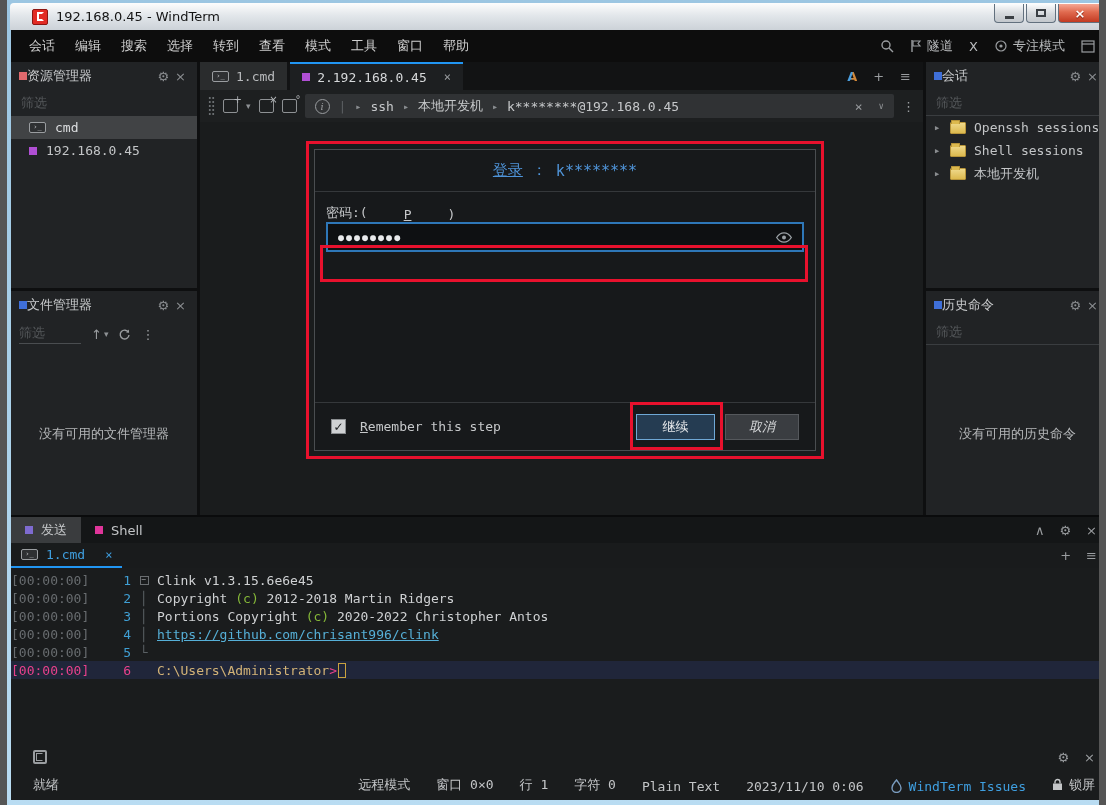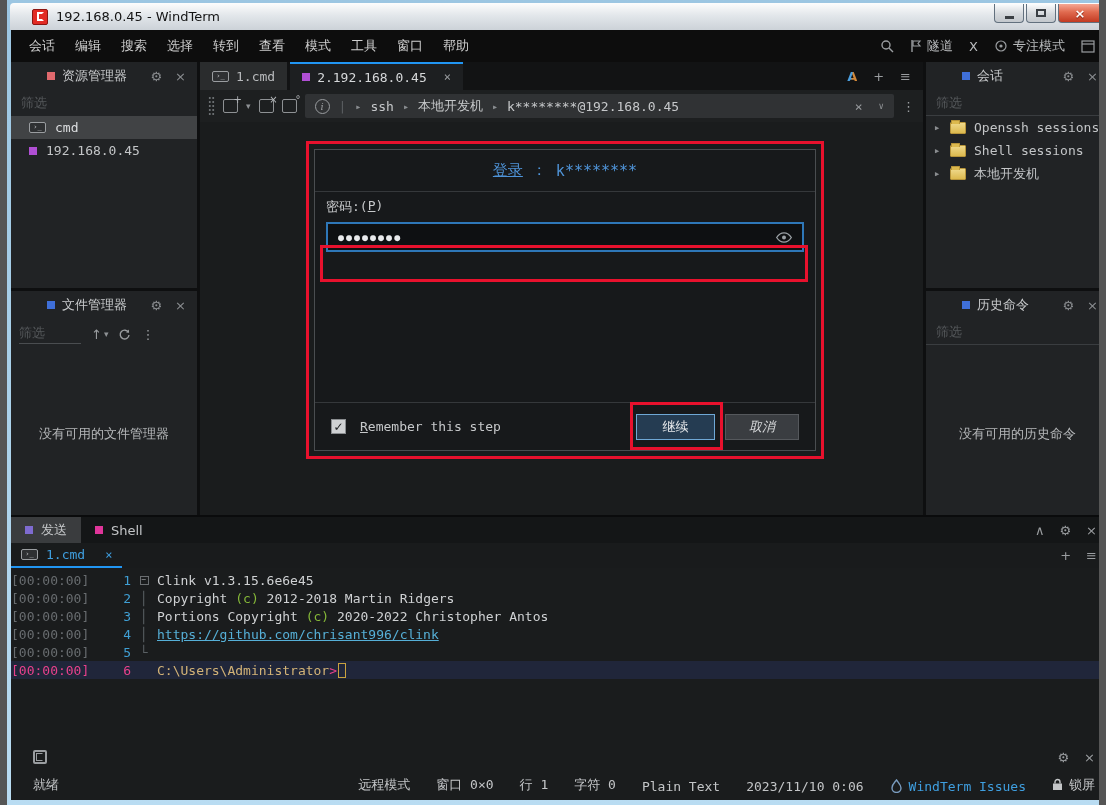--- a/index.html
+++ b/index.html
@@ -36,21 +36,21 @@
   .icon-svg { display:block; }
   .glyph { font-size:13px; color:#9a9da0; }
   
   .workspace { position:absolute; left:4px; top:62px; width:1098px; height:453px; background:#0e0f10; }
   .side { position:absolute; top:0; height:453px; background:#0e0f10; }
   .side.left  { left:0; width:186px; }
   .side.right { left:915px; width:183px; }
   .panel { position:absolute; left:0; width:100%; background:#212325; }
   .panel.p-top { top:0; height:226px; }
   .panel.p-bot { top:229px; height:224px; }
-  .panel-header { height:28px; display:flex; align-items:center; padding:0 8px; gap:7px;margin-left:28px; }
+  .panel-header { height:28px; display:flex; align-items:center; padding:0 8px; gap:0; }
   .sq { width:8px; height:8px; display:inline-block; }
   .sq.red { background:#e0696d; } .sq.blue { background:#3f6fd8; }
   .sq.purple { background:#b04fd4; } .sq.violet { background:#7e6bd0; } .sq.pink { background:#e0359a; }
   .panel-title { flex:1; color:#c8cacc; font-size:13px; }
   .panel-act { color:#8a8d90; font-size:13px; cursor:pointer; padding:0 3px; }
   .filter-row { height:26px; display:flex; align-items:center; padding:0 10px; color:#55585b; font-size:13px; }
   .filter-row.underlined { border-bottom:1px solid #3a3d40; }
   .fm-toolbar { display:flex; align-items:center; height:30px; padding:0 8px; gap:10px; }
   .fm-filter { color:#55585b; width:62px; border-bottom:1px solid #4a4d50; height:20px; font-size:13px; }
   .tool-ic { color:#9a9da0; cursor:pointer; font-size:13px; display:flex; align-items:center; gap:2px; }
@@ -98,21 +98,21 @@
   .dialog { position:absolute; left:114px; top:27px; width:502px; height:302px; background:#17191b;
     border:1px solid #4a4d50; display:flex; flex-direction:column; }
   .dlg-header { height:42px; border-bottom:1px solid #35383b; display:flex; align-items:center;
     justify-content:center; gap:9px; font-family:"DejaVu Sans Mono", monospace; font-size:15px; color:#4f94d9; }
   .dlg-header .action { text-decoration:underline; }
   .dlg-tabs { height:33px; display:flex; }
   .dlg-tab { flex:1; display:flex; align-items:center; padding:0 12px; font-size:13px; cursor:pointer; }
   .dlg-tab.active { background:transparent; color:#c6c8ca; }
   .dlg-tab.inactive { background:#3a3c3f; color:#b0b2b4; }
   .dlg-body { padding:6px 11px 0 11px; }
-  .dlg-label { font-size:13px; color:#c6c8ca; height:24px; display:flex; align-items:flex-start; font-family:"DejaVu Sans Mono",monospace; }
+  .dlg-label { font-size:13px; color:#c6c8ca; height:24px; display:flex; align-items:flex-end; font-family:"DejaVu Sans Mono",monospace;gap:36px; }
   .dlg-label u { text-decoration:underline; }
   .pw-input { height:30px; background:#0e1012; border:2px solid #2e77b8; display:flex; align-items:center;
     padding:0 10px; cursor:text; }
   .pw-dots { flex:1; color:#e8eaec; font-size:10px; letter-spacing:2px; font-family:"DejaVu Sans Mono",monospace; }
   .dlg-footer { margin-top:auto; border-top:1px solid #35383b; height:48px; display:flex; align-items:center;
     padding:0 16px; gap:10px;justify-content:flex-end; }
   .checkbox { width:15px; height:15px; background:#cfd1d3; border:1px solid #8a8d90; display:flex;
     align-items:center; justify-content:center; cursor:pointer; }
   .checkbox::before { content:"✓"; color:#1a1c1e; font-size:12px; font-weight:bold; }
   .remember { color:#c6c8ca; font-family:"DejaVu Sans Mono",monospace; font-size:13px; margin-left:4px; }

